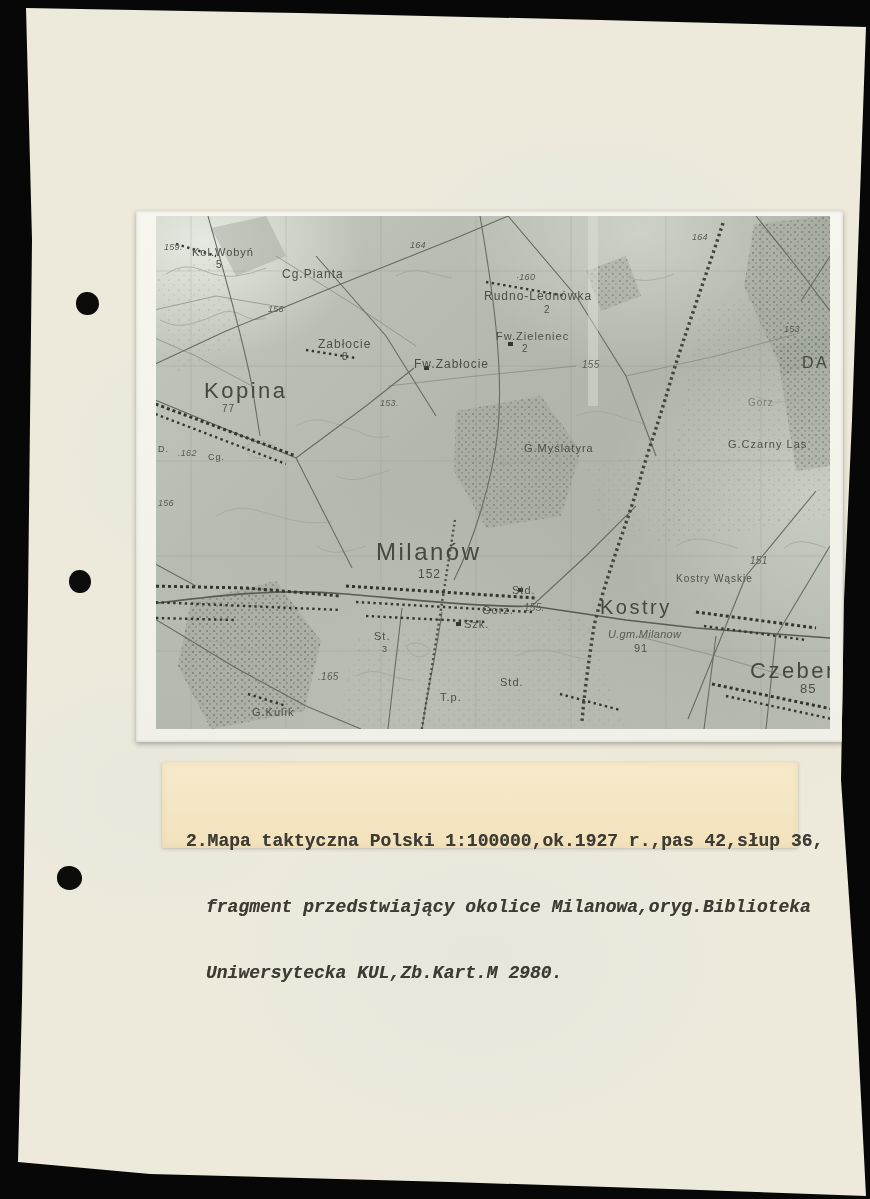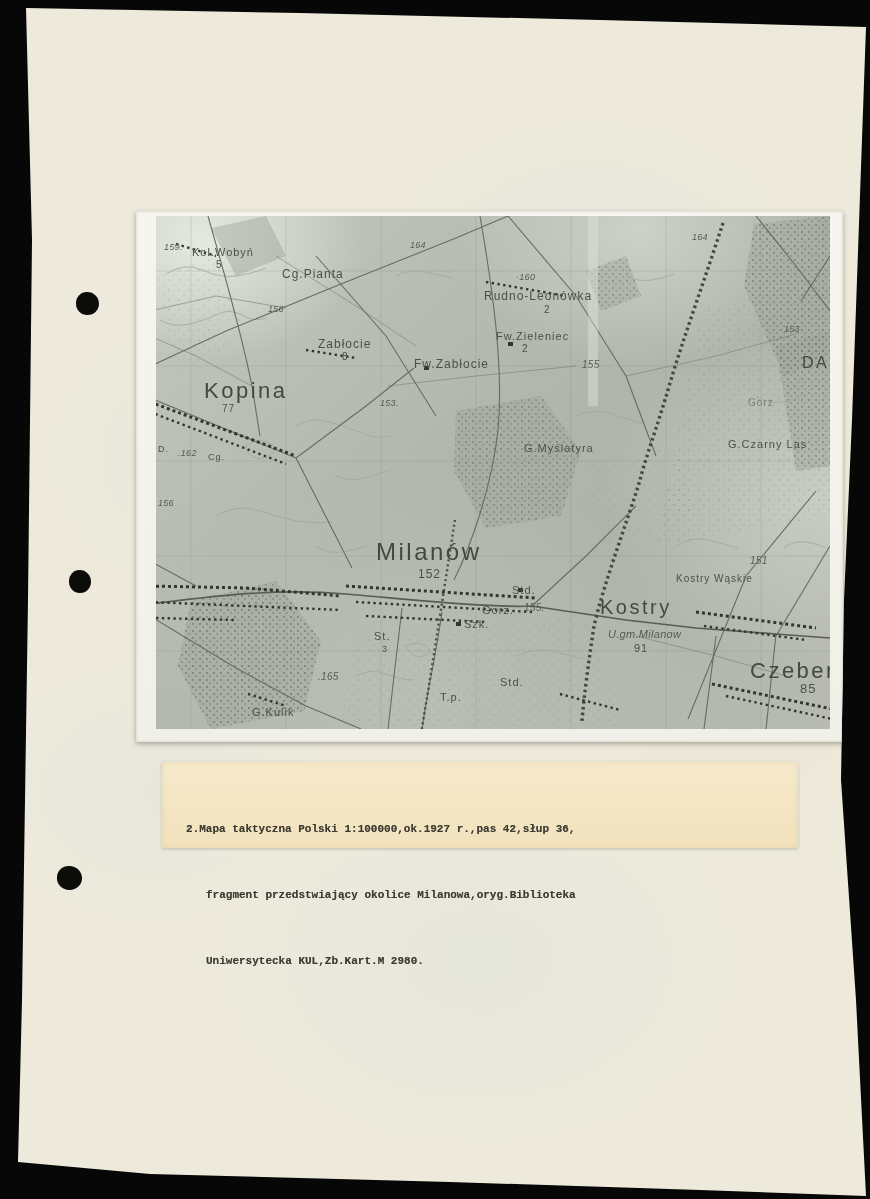--- a/index.html
+++ b/index.html
@@ -24,25 +24,25 @@
     background:
       radial-gradient(230px 170px at 7% 5%, rgba(236,239,231,.85), rgba(236,239,231,0) 70%),
       radial-gradient(260px 200px at 72% 3%, rgba(226,230,221,.55), transparent 70%),
       radial-gradient(300px 240px at 98% 55%, rgba(224,228,218,.50), transparent 72%),
       radial-gradient(420px 300px at 40% 95%, rgba(206,211,201,.35), transparent 75%),
       linear-gradient(135deg,#c3c8bd,#b2b7ad 45%,#aeb3a9 70%,#b7bbb1);}
   .map svg{position:absolute;inset:0;}
   .slip{position:absolute;left:162px;top:762px;width:636px;height:86px;
     background:linear-gradient(180deg,#f7eacb,#f2e2bd);
     box-shadow:0 1px 3px rgba(60,55,40,.25), inset 0 0 6px rgba(210,190,150,.35);}
-  .cap{position:absolute;left:24px;top:12px;right:8px;
-    font-family:"Liberation Mono",monospace;font-size:11px;line-height:22px;
+  .cap{position:absolute;left:24px;top:24px;right:8px;
+    font-family:"Liberation Mono",monospace;font-size:18px;line-height:22px;
     color:#3d3b33;font-weight:700;white-space:pre;
     text-shadow:0 0 .6px rgba(61,59,51,.55);}
-  .cap .ind{padding-left:20px;}
+  .cap .ind{padding-left:20px;font-style:italic;}
   
   .grid{stroke:#7d8376;stroke-width:.7;opacity:.32;}
   .cont{stroke:#a2a79a;stroke-width:.9;fill:none;opacity:.9;}
   .road{stroke:#676c60;stroke-width:1.1;fill:none;}
   .road2{stroke:#585d51;stroke-width:1.7;fill:none;}
   .lane{stroke:#7c8174;stroke-width:.8;fill:none;opacity:.8;}
   .alley{stroke:#43483e;stroke-width:3.4;fill:none;stroke-dasharray:2.6 3.2;}
   .alley2{stroke:#4a4f44;stroke-width:2.4;fill:none;stroke-dasharray:2 3;}
   .bld{stroke:#32362c;stroke-width:3;fill:none;stroke-dasharray:3 3;}
   .bld2{stroke:#32362c;stroke-width:2.4;fill:none;stroke-dasharray:2.4 3.4;}

